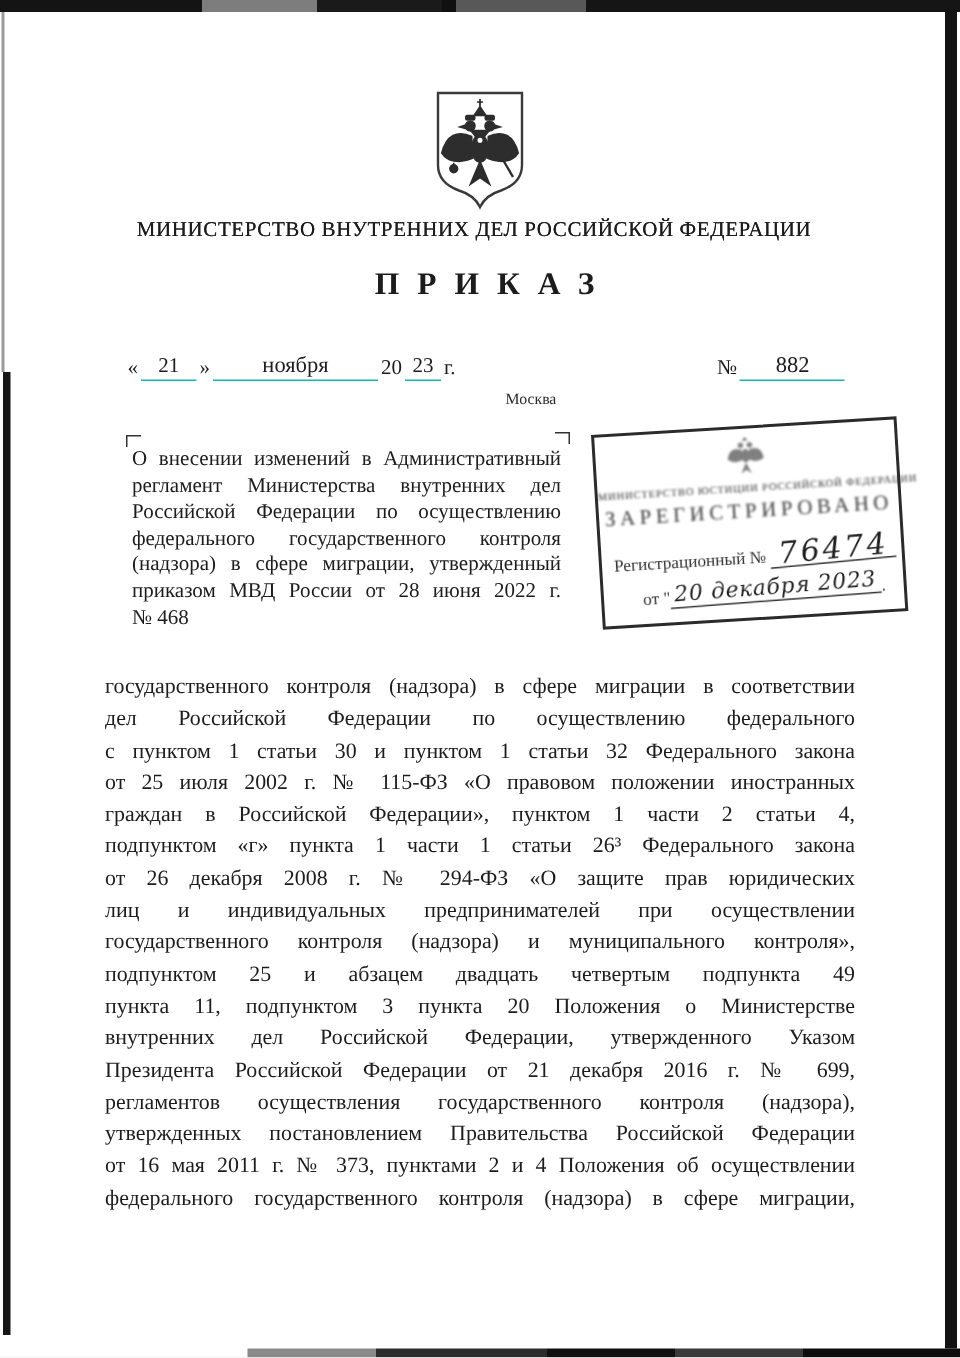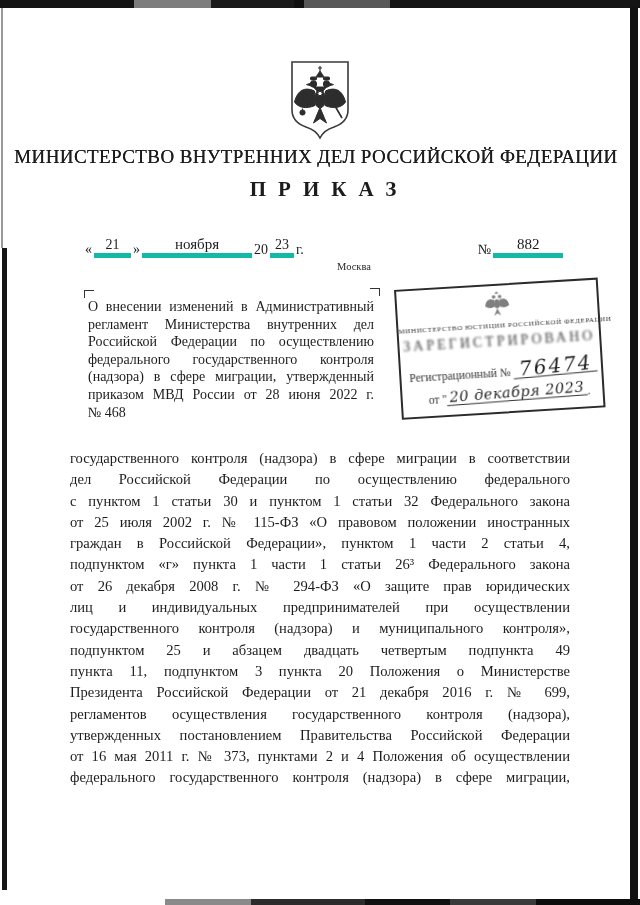--- a/index.html
+++ b/index.html
@@ -13,28 +13,28 @@
     background:linear-gradient(90deg,#141414 0 21%,#7d7d7d 21% 33%,#1a1a1a 33% 46%,#101010 46% 47.5%,#585858 47.5% 61%,#151515 61% 100%);}
   .scan-right{position:absolute;right:2px;top:6px;width:8px;height:893px;background:#121212;}
   .scan-bottom{position:absolute;left:165px;bottom:0;width:475px;height:6px;
     background:linear-gradient(90deg,#8a8a8a 0 18%,#2c2c2c 18% 42%,#111 42% 60%,#3a3a3a 60% 78%,#0d0d0d 78% 100%);}
   .scan-left-light{position:absolute;left:1px;top:8px;width:2px;height:240px;background:#9a9a9a;}
   .scan-left-dark{position:absolute;left:2px;top:248px;width:5px;height:642px;background:#161616;}
 
   
   .emblem{position:absolute;left:288px;top:60px;width:64px;height:80px;filter:blur(.25px);}
   .ministry{position:absolute;left:0;top:146px;width:632px;text-align:center;
-    font-size:19px;letter-spacing:.4px;white-space:nowrap;text-shadow:0 0 .4px #1c1c1c;}
+    font-size:14px;letter-spacing:.4px;white-space:nowrap;text-shadow:0 0 .4px #1c1c1c;}
   .doctype{position:absolute;left:0;top:177px;width:632px;text-align:center;
     font-size:21px;font-weight:bold;letter-spacing:12px;padding-left:26px;box-sizing:border-box;}
 
   
   .daterow{position:absolute;left:85px;top:236px;font-size:14px;white-space:nowrap;}
   .numrow{position:absolute;left:478px;top:236px;font-size:14px;white-space:nowrap;}
-  .u{display:inline-block;text-align:center;border-bottom:5px solid #14b8a6;
+  .u{display:inline-block;text-align:center;border-bottom:1px solid #14b8a6;
     line-height:17px;vertical-align:bottom;margin:0 2px;}
   .w37{width:37px;} .w110{width:110px;font-size:15px;} .w24{width:24px;} .w70{width:70px;font-size:15px;}
   .city{position:absolute;left:0;top:261px;width:626px;text-align:center;font-size:10.5px;color:#2a2a2a;padding-left:41px;}
 
   
   .subject{position:absolute;left:88px;top:298px;width:286px;font-size:14px;}
   .subject .sline{text-align:justify;text-align-last:justify;line-height:17.6px;}
   .subject .sline.last{text-align-last:left;}
   .cmark{position:absolute;width:9px;height:7px;border-top:1px solid #333;}
   .cmark.tl{left:-4px;top:-8px;border-left:1px solid #333;}
@@ -152,20 +152,21 @@
     <div class="bline">дел Российской Федерации по осуществлению федерального</div>
     <div class="bline">с пунктом 1 статьи 30 и пунктом 1 статьи 32 Федерального закона</div>
     <div class="bline">от 25 июля 2002 г. № 115-ФЗ «О правовом положении иностранных</div>
     <div class="bline">граждан в Российской Федерации», пунктом 1 части 2 статьи 4,</div>
     <div class="bline">подпунктом «г» пункта 1 части 1 статьи 26³ Федерального закона</div>
     <div class="bline">от 26 декабря 2008 г. № 294-ФЗ «О защите прав юридических</div>
     <div class="bline">лиц и индивидуальных предпринимателей при осуществлении</div>
     <div class="bline">государственного контроля (надзора) и муниципального контроля»,</div>
     <div class="bline">подпунктом 25 и абзацем двадцать четвертым подпункта 49</div>
     <div class="bline">пункта 11, подпунктом 3 пункта 20 Положения о Министерстве</div>
+    <div class="bline">внутренних дел Российской Федерации, утвержденного Указом</div>
     <div class="bline">Президента Российской Федерации от 21 декабря 2016 г. № 699,</div>
     <div class="bline">регламентов осуществления государственного контроля (надзора),</div>
     <div class="bline">утвержденных постановлением Правительства Российской Федерации</div>
     <div class="bline">от 16 мая 2011 г. № 373, пунктами 2 и 4 Положения об осуществлении</div>
     <div class="bline">федерального государственного контроля (надзора) в сфере миграции,</div>
   </div>
 
 </div>
 
 </body></html>

